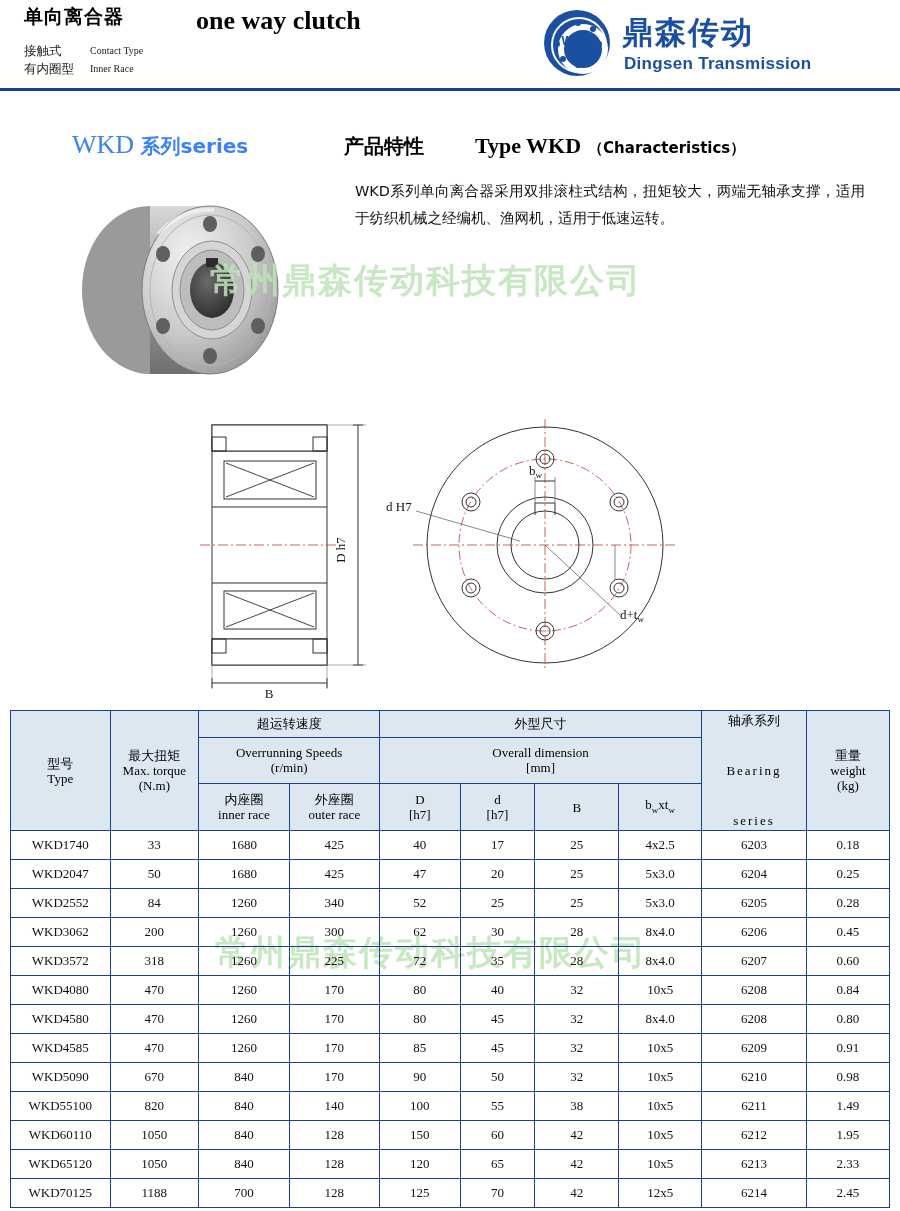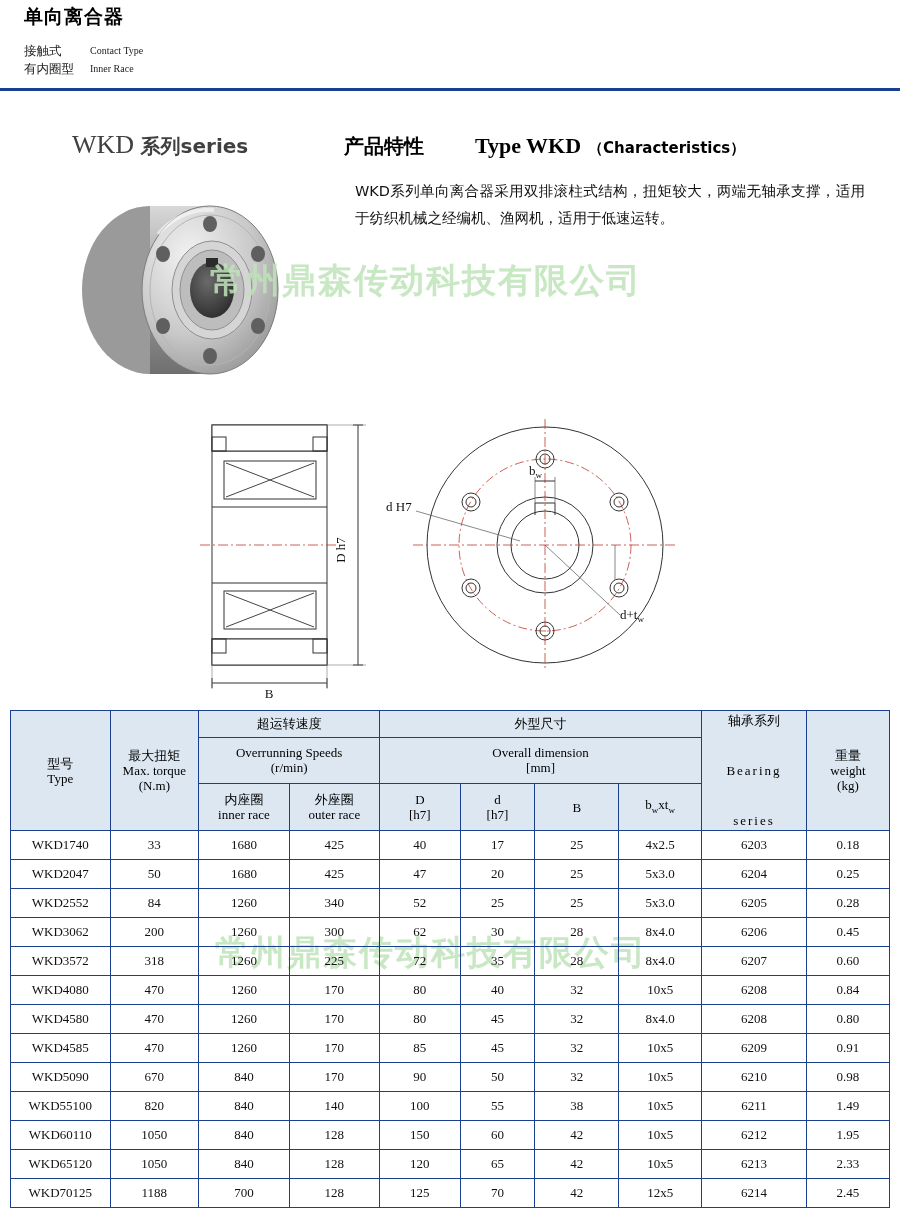--- a/index.html
+++ b/index.html
@@ -67,21 +67,21 @@
   }
   .logo-en{
     position:absolute;left:80px;top:46px;
     font-family:"Liberation Sans",sans-serif;font-size:17px;color:#1b4fa0;font-weight:bold;
     letter-spacing:.3px;
   }
 
   
   .series-title{
     position:absolute;left:72px;top:130px;
-    font-family:"Liberation Serif", serif;font-size:26px;color:#404040;
+    font-family:"Liberation Serif", serif;font-size:26px;color:#3b82f6;
   }
   .series-title .cn{font-family:"DejaVu Sans",sans-serif;font-size:20px;font-weight:bold;}
   .char-title{
     position:absolute;left:344px;top:133px;
     font-family:"DejaVu Sans",sans-serif;font-weight:bold;font-size:20px;color:#000;
   }
   .char-title .en{font-family:"Liberation Serif",serif;font-size:22px;font-weight:bold;margin-left:44px;}
   .char-title .paren{font-family:"DejaVu Sans",sans-serif;font-size:15px;font-weight:bold;}
 
   .desc-cn{
@@ -143,29 +143,47 @@
   .sp{letter-spacing:2px;margin-top:35px;}
   sub{font-size:9px;}
 </style>
 </head>
 <body>
 
 <div class="page">
 
   <div class="header">
     <div class="hdr-cn">单向离合器</div>
+    <div class="hdr-en">one way clutch</div>
     <div class="hdr-sub">
       <div>接触式</div>
       <div>有内圈型</div>
     </div>
     <div class="hdr-sub2">
       <div>Contact Type</div>
       <div>Inner Race</div>
     </div>
 
+    <div class="logo">
+      <div class="logo-circle">
+        <div class="ring"></div>
+        <div class="ring2"></div>
+        <div class="logo-dot" style="left:31px;top:10px"></div>
+        <div class="logo-dot" style="left:46px;top:16px"></div>
+        <div class="logo-dot" style="left:52px;top:31px"></div>
+        <div class="logo-dot" style="left:46px;top:46px"></div>
+        <div class="logo-dot" style="left:31px;top:52px"></div>
+        <div class="logo-dot" style="left:16px;top:46px"></div>
+        <div class="logo-dot" style="left:10px;top:31px"></div>
+        <div class="logo-dot" style="left:16px;top:16px"></div>
+        <div class="wok">WOK</div>
+      </div>
+      <div class="logo-cn">鼎森传动</div>
+      <div class="logo-en">Dingsen Transmission</div>
+    </div>
     <div class="hdr-rule"></div>
   </div>
 
   <div class="series-title">
     <span>WKD</span>
     <span class="cn">系列series</span>
   </div>
 
   <div class="char-title">
     <span>产品特性</span>

